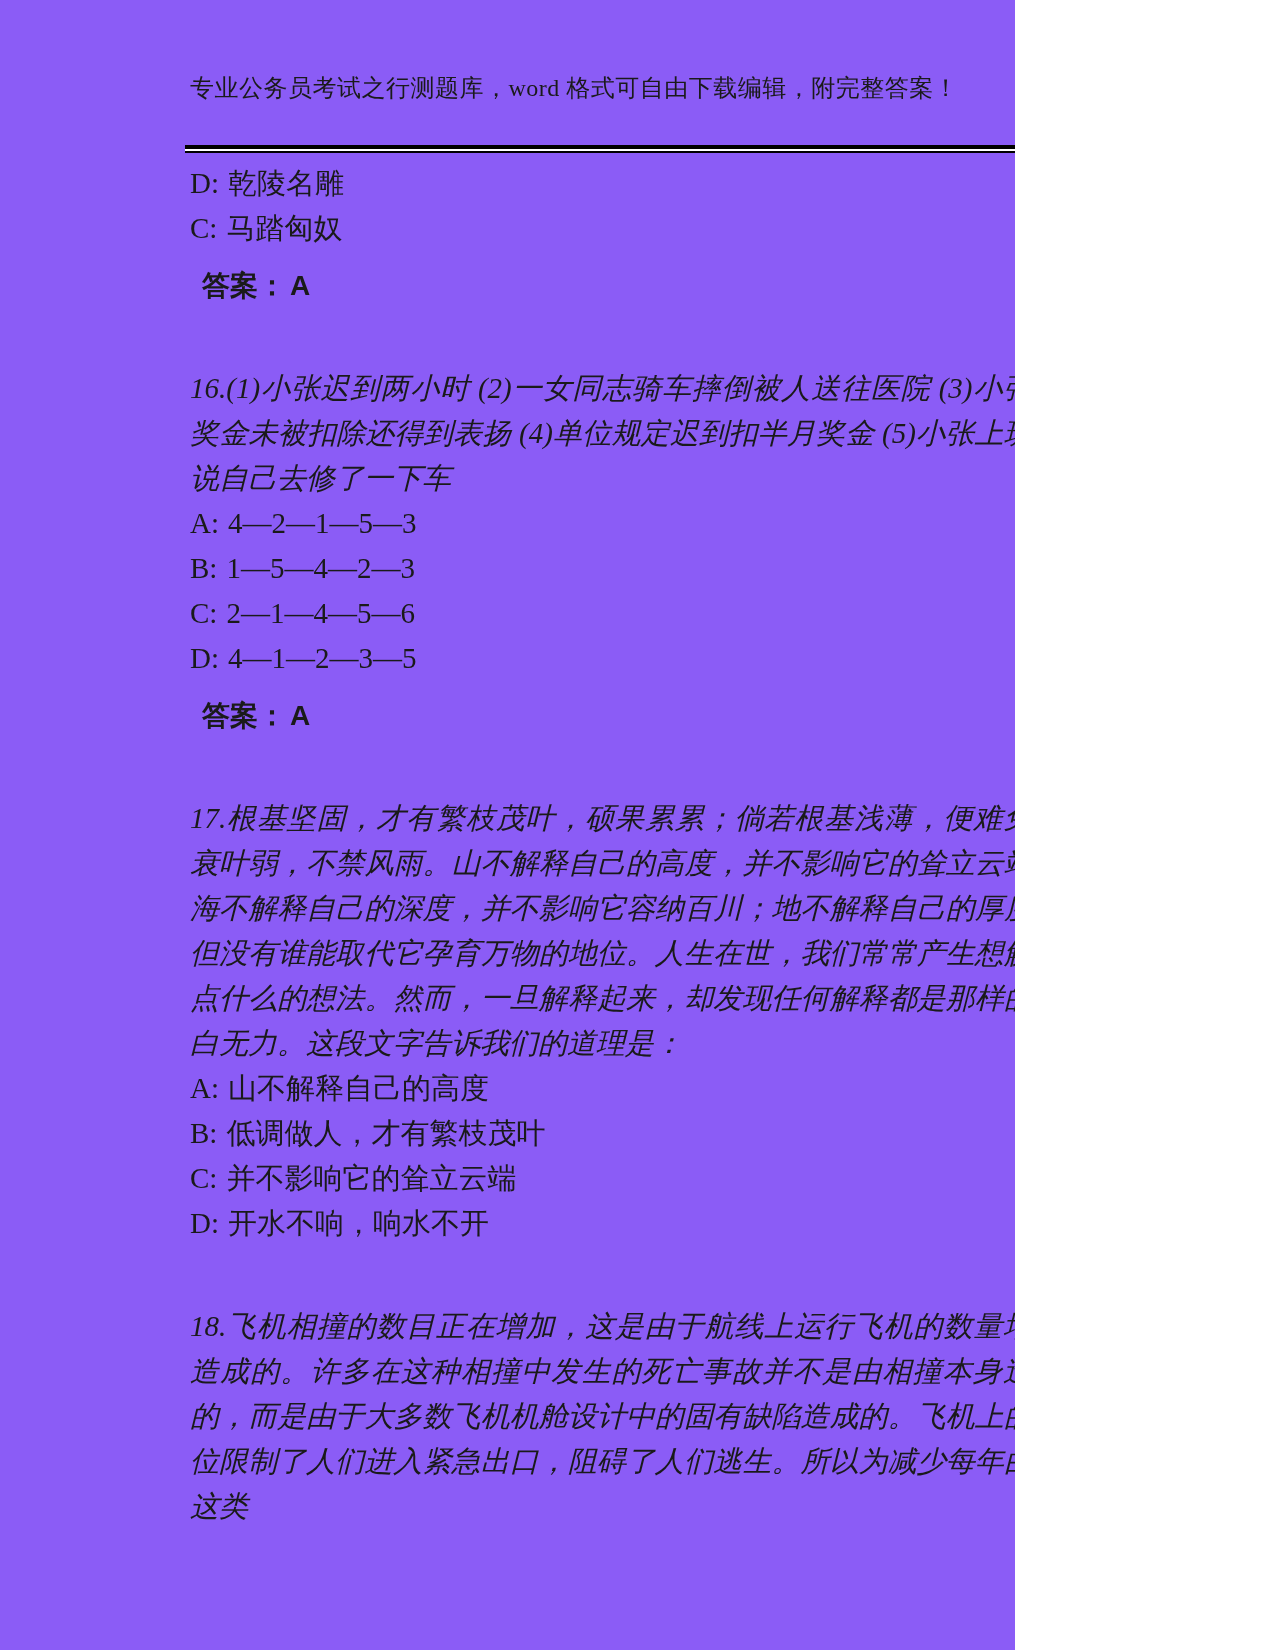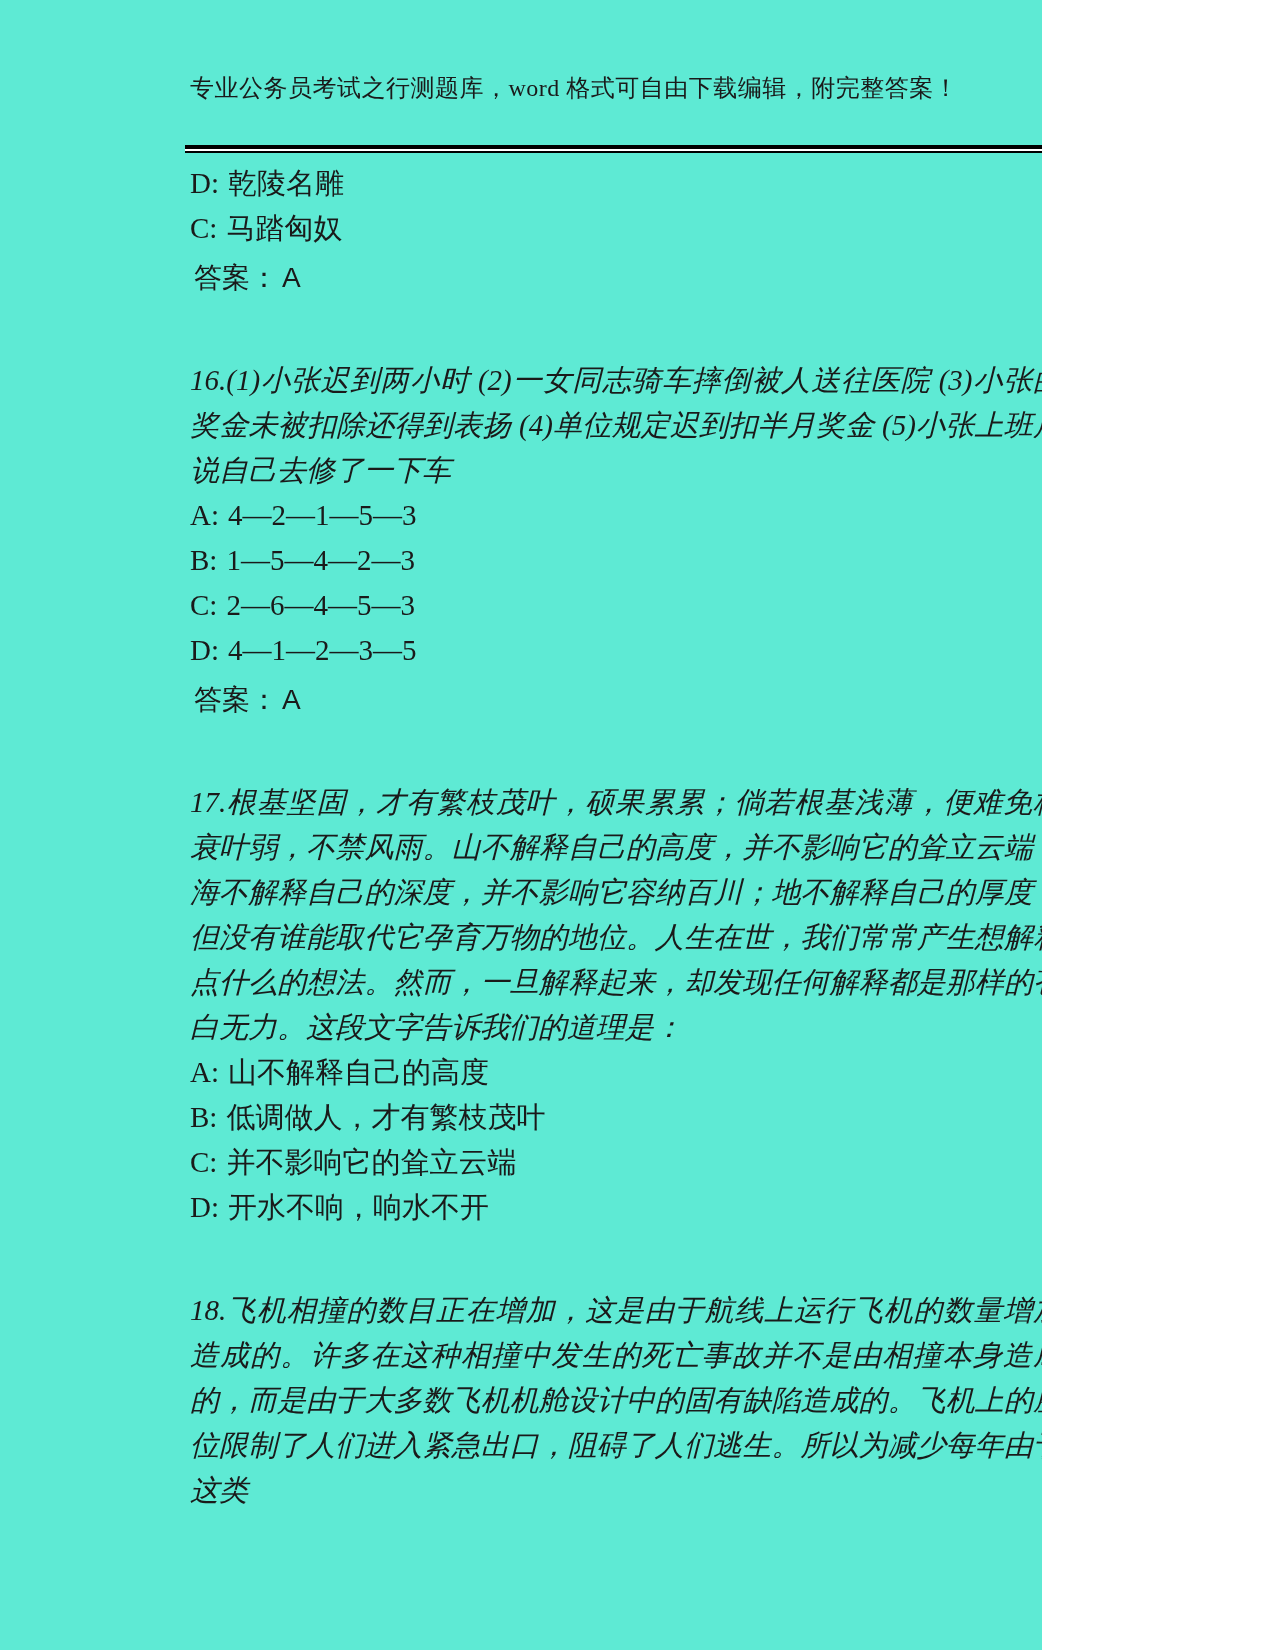--- a/index.html
+++ b/index.html
@@ -1,24 +1,23 @@
 <!DOCTYPE html>
 <html><head>
 <meta charset="utf-8">
 <style>
   html, body { margin: 0; padding: 0; background: #ffffff; }
   .page {
     position: relative;
     width: 1015px;
     height: 1650px;
-    background: #5eead4;
+    background: #8b5cf6;
     color: #000000;
     font-family: "Liberation Serif", "DejaVu Serif", serif;
     overflow: hidden;
-    padding-left: 27px;
   }
   .doc-header-text {
     position: absolute;
     left: 190px;
     top: 72px;
     font-size: 24px;
     line-height: 32px;
     letter-spacing: 0.5px;
     white-space: nowrap;
     color: #1a1a1a;
@@ -46,22 +45,22 @@
   .stem {
     margin: 58px 0 0 0;
     text-align: justify;
     text-justify: inter-ideograph;
     font-style: italic;
   }
   .opt-row { margin: 0; }
   .opt-label { display: inline-block; min-width: 24px; }
   .opt-text { margin-left: 9px; }
   .answer-row {
-    margin: 4px;
-    font-weight: 400;
+    margin: 12px;
+    font-weight: 700;
     font-family: "Liberation Sans", "DejaVu Sans", sans-serif;
     font-size: 28px;
   }
   .answer-value { margin-left: 4px; }
 </style>
 </head>
 <body>
 
 <div class="page">
 
@@ -82,21 +81,21 @@
     </p>
 
     <p class="stem">16.(1)小张迟到两小时 (2)一女同志骑车摔倒被人送往医院 (3)小张的奖金未被扣除还得到表扬 (4)单位规定迟到扣半月奖金 (5)小张上班后说自己去修了一下车</p>
     <p class="opt-row">
       <span class="opt-label">A:</span><span class="opt-text">4—2—1—5—3</span>
     </p>
     <p class="opt-row">
       <span class="opt-label">B:</span><span class="opt-text">1—5—4—2—3</span>
     </p>
     <p class="opt-row">
-      <span class="opt-label">C:</span><span class="opt-text">2—6—4—5—3</span>
+      <span class="opt-label">C:</span><span class="opt-text">2—1—4—5—6</span>
     </p>
     <p class="opt-row">
       <span class="opt-label">D:</span><span class="opt-text">4—1—2—3—5</span>
     </p>
     <p class="answer-row">
       <span class="answer-label">答案：</span><span class="answer-value">A</span>
     </p>
 
     <p class="stem">17.根基坚固，才有繁枝茂叶，硕果累累；倘若根基浅薄，便难免枝衰叶弱，不禁风雨。山不解释自己的高度，并不影响它的耸立云端；海不解释自己的深度，并不影响它容纳百川；地不解释自己的厚度，但没有谁能取代它孕育万物的地位。人生在世，我们常常产生想解释点什么的想法。然而，一旦解释起来，却发现任何解释都是那样的苍白无力。这段文字告诉我们的道理是：</p>
     <p class="opt-row">

